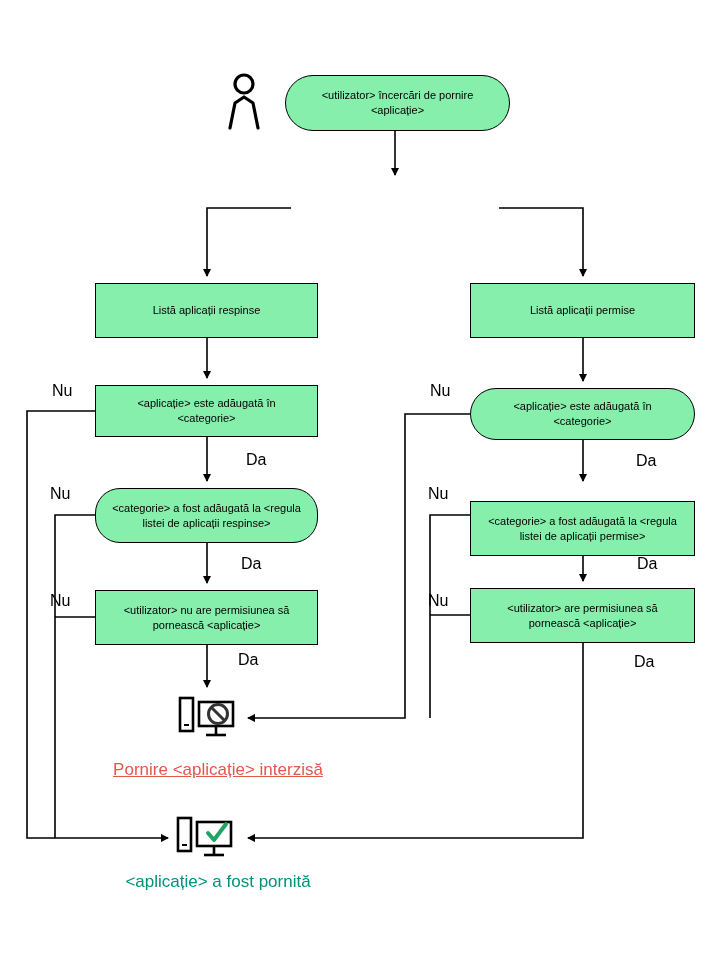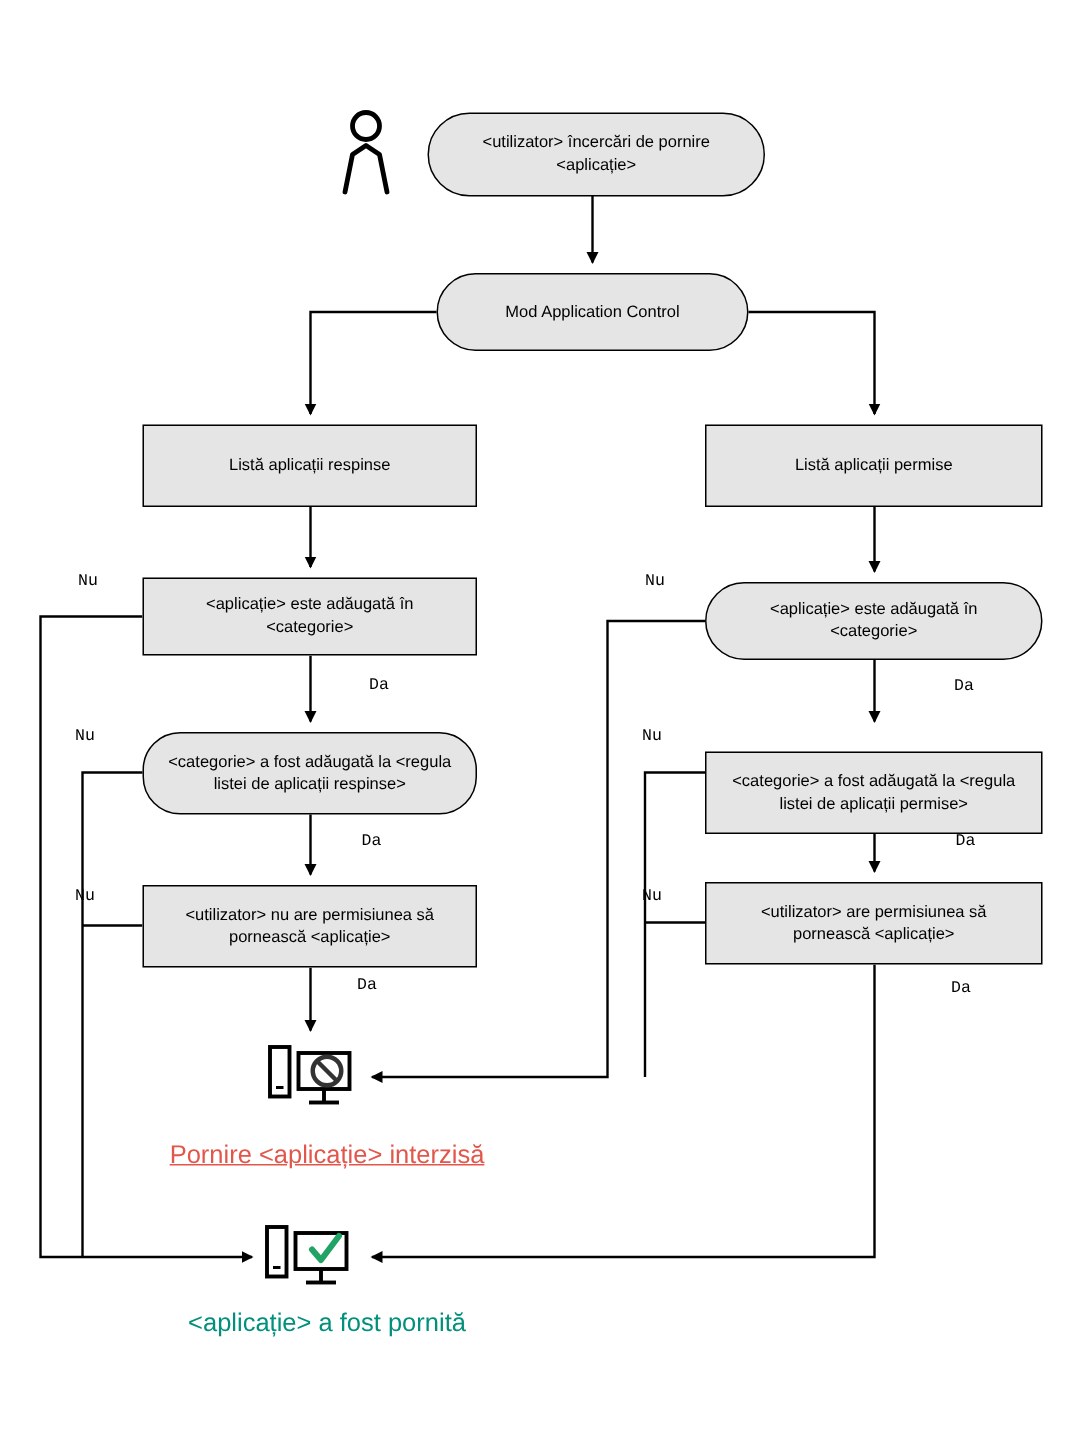--- a/index.html
+++ b/index.html
@@ -3,27 +3,27 @@
 <meta charset="utf-8">
 <style>
   html,body { margin:0; padding:0; background:#fff; }
   body { font-family: "Liberation Sans", sans-serif; }
   #canvas {
     position:relative; width:720px; height:960px; background:#ffffff; overflow:hidden;
   }
   #connectors { position:absolute; left:0; top:0; z-index:1; }
   .node {
     position:absolute; box-sizing:border-box; z-index:2;
-    border:1.6px solid #000; background:#e5e5e5;
+    border:1.6px solid #000; background:#86efac;
     display:flex; align-items:center; justify-content:center;
     text-align:center; font-size:11px; line-height:1.35; color:#000;
     padding:4px 14px;
   }
   .stadium { border-radius:28px; }
-  .lbl { position:absolute; z-index:3; font-size:11px; color:#000;font-family:Liberation Mono, monospace; }
+  .lbl { position:absolute; z-index:3; font-size:16px; color:#000; }
   .result-text { position:absolute; z-index:3; font-size:17px; text-align:center; }
   .icon-abs { position:absolute; z-index:3; }
 </style>
 </head>
 <body>
 
 <div id="canvas">
 
   <svg id="connectors" width="720" height="960">
     <defs>
@@ -57,21 +57,20 @@
     </g>
   </svg>
 
   <svg class="icon-abs" style="left:222px; top:72px;" width="44" height="58" viewBox="0 0 44 58">
     <circle cx="22" cy="12" r="9" fill="none" stroke="#000" stroke-width="3.2"></circle>
     <path d="M8,56 L13,31 L22,25 L31,31 L36,56" fill="none" stroke="#000" stroke-width="3.2" stroke-linejoin="round" stroke-linecap="round"></path>
   </svg>
 
   <div class="node stadium" style="left:285px; top:75px; width:225px; height:56px;">&lt;utilizator&gt; încercări de pornire &lt;aplicație&gt;</div>
 
-  <div class="node stadium" style="left:291px; top:182px; width:208px; height:52px; border-radius:26px;">Mod Application Control</div>
 
   <div class="node" style="left:95px; top:283px; width:223px; height:55px;">Listă aplicații respinse</div>
 
   <div class="node" style="left:470px; top:283px; width:225px; height:55px;">Listă aplicații permise</div>
 
   <div class="node" style="left:95px; top:385px; width:223px; height:52px;">&lt;aplicație&gt;  este adăugată în  &lt;categorie&gt;</div>
 
   <div class="node stadium" style="left:470px; top:388px; width:225px; height:52px; border-radius:26px;">&lt;aplicație&gt;  este adăugată în  &lt;categorie&gt;</div>
 
   <div class="node" style="left:95px; top:488px; width:223px; height:55px;border-radius:25px;">&lt;categorie&gt; a fost adăugată la &lt;regula listei de aplicații respinse&gt;</div>

